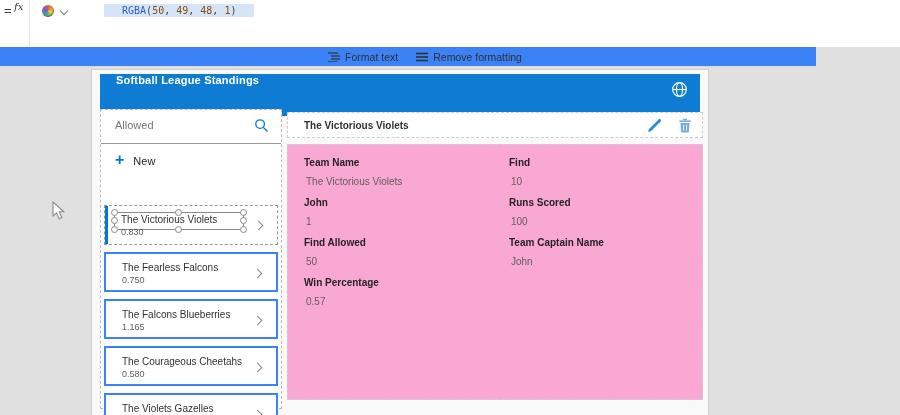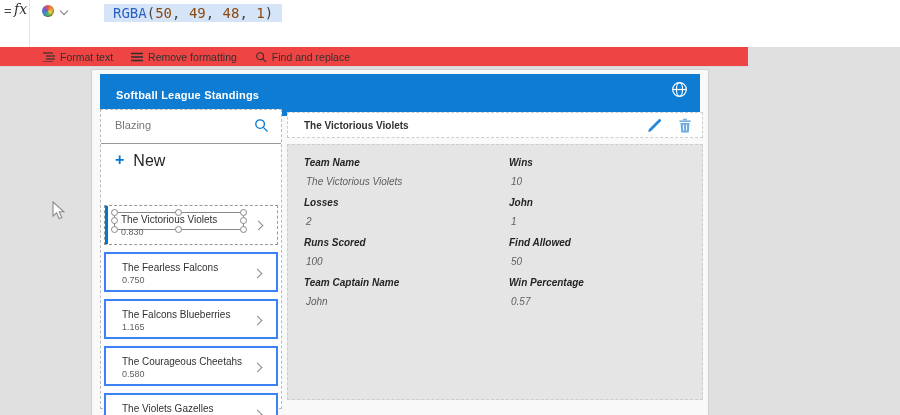--- a/index.html
+++ b/index.html
@@ -4,73 +4,73 @@
 <style>
   * { margin:0; padding:0; box-sizing:border-box; }
   html,body { width:900px; height:415px; overflow:hidden; }
   body { font-family:"Liberation Sans", sans-serif; background:#e0e0e0; }
   #root { position:relative; width:900px; height:415px; background:#e0e0e0; }
 
   
   .formula-bar { position:absolute; left:0; top:0; width:900px; height:47px; background:#fff; border-bottom:1px solid #d6d6d6; }
   .fx-gutter { position:absolute; left:0; top:0; width:30px; height:47px; background:#fff; border-right:1px solid #e3e3e3; }
   .eq-glyph { position:absolute; left:4px; top:3px; font-size:13px; color:#444; }
-  .fx-glyph { position:absolute; left:14px; top:1px; font-family:"DejaVu Serif", serif; font-style:italic; font-size:14px; color:#333; }
+  .fx-glyph { position:absolute; left:14px; top:1px; font-family:"DejaVu Serif", serif; font-style:italic; font-size:10px; color:#333; }
   .formula-input { position:absolute; left:30px; top:0; width:870px; height:47px; background:#fff; }
   .color-dot { position:absolute; left:12px; top:5px; width:12px; height:12px; border-radius:50%;
     background:conic-gradient(#e2574c,#f0a030,#e8d44d,#58b85c,#3f8ac9,#7b57c9,#e2574c); box-shadow:inset -1px -1px 1px rgba(0,0,0,.35); }
   .chev-down { position:absolute; left:31px; top:8px; width:6px; height:6px; border-right:1.2px solid #7a7a7a; border-bottom:1.2px solid #7a7a7a; transform:rotate(45deg); }
-  .formula-text { position:absolute; left:74px; top:4px; font-family:"DejaVu Sans Mono", monospace; font-size:14px; background:#d5e4f7; padding:1px 9px; white-space:pre; }
+  .formula-text { position:absolute; left:74px; top:4px; font-family:"DejaVu Sans Mono", monospace; font-size:10px; background:#d5e4f7; padding:1px 18px; white-space:pre; }
   .tok-fn { color:#2a5fc4; }
   .tok-num { color:#8a4a12; }
   .tok-p { color:#444; }
 
   
-  .edit-toolbar { position:absolute; left:0; top:47px; width:748px; height:20px; background:#ef4444; border-bottom:1px solid #d8d8d8; display:flex; align-items:center; padding-left:34px; }
+  .edit-toolbar { position:absolute; left:0; top:47px; width:816px; height:20px; background:#3b82f6; border-bottom:1px solid #d8d8d8; display:flex; align-items:center; padding-left:34px;justify-content:center; }
   .tb-btn { display:flex; align-items:center; gap:5px; height:20px; padding:0 9px; font-size:10.5px; color:#323130; cursor:default; }
   .tb-btn svg { display:block; }
 
   
   .canvas { position:absolute; left:0; top:67px; width:900px; height:348px; background:#e0e0e0; }
 
   
   .app-frame { position:absolute; left:92px; top:3px; width:616px; height:345px; background:#f9f9f9; outline:1px solid #d2d0ce; }
-  .app-header { position:absolute; left:8px; top:4px; width:600px; height:42px; background:#0f7cd4; display:flex; align-items:center; }
+  .app-header { position:absolute; left:8px; top:4px; width:600px; height:42px; background:#0f7cd4; display:flex; align-items:flex-start; }
   .app-title { color:#fff; font-size:11px; font-weight:bold; padding-left:16px; letter-spacing:.2px; }
   .globe { position:absolute; right:12px; top:7px; }
 
   
   .left-panel { position:absolute; left:8px; top:39px; width:182px; height:300px; background:#fff; border:1px dashed #bdbbb9; }
   .search-row { position:relative; height:34px; border-bottom:1px solid #9a9896; }
   .search-ph { position:absolute; left:14px; top:9px; font-size:11px; color:#767676; }
   .search-icon { position:absolute; right:12px; top:8px; }
   .new-row { position:relative; height:34px; display:flex; align-items:center; padding-left:14px; gap:9px; }
   .plus-glyph { color:#0078d4; font-size:16px; font-weight:bold; line-height:1; margin-top:-2px; }
-  .new-label { font-size:16px; color:#252423; }
+  .new-label { font-size:11px; color:#252423; }
   .team-list { position:absolute; left:3px; top:95px; width:174px; }
   .team-item { position:relative; height:40px; margin-bottom:7px; background:#fff; border:2px solid #3b82f6; box-shadow:0 0 2px rgba(0,0,0,.06); }
   .team-item.selected { border:1px dashed #9a9896; }
   .sel-bar { position:absolute; left:0; top:0; width:3px; height:100%; background:#0078d4; display:none; }
   .team-item.selected .sel-bar { display:block; }
   .team-name { position:absolute; left:16px; top:8px; font-size:10px; color:#323130; white-space:nowrap; }
   .team-pct { position:absolute; left:16px; top:21px; font-size:9px; color:#605e5c; }
   .item-chevron { position:absolute; right:15px; top:16px; width:7px; height:7px; border-right:1.3px solid #8a8886; border-top:1.3px solid #8a8886; transform:rotate(45deg); }
   
   .label-selbox { position:absolute; left:9px; top:6px; width:130px; height:18px; border:1px solid #8a8886; display:none; }
   .team-item.selected .label-selbox { display:block; }
   .handle { position:absolute; width:7px; height:7px; background:#fff; border:1px solid #8a8886; border-radius:50%; }
   .h-tl{left:-4px;top:-4px;} .h-tm{left:calc(50% - 4px);top:-4px;} .h-tr{right:-4px;top:-4px;}
   .h-ml{left:-4px;top:calc(50% - 4px);} .h-mr{right:-4px;top:calc(50% - 4px);}
   .h-bl{left:-4px;bottom:-4px;} .h-bm{left:calc(50% - 4px);bottom:-4px;} .h-br{right:-4px;bottom:-4px;}
 
   
   .detail-header { position:absolute; left:195px; top:42px; width:416px; height:26px; background:#fff; border:1px dashed #cfcdcb; display:flex; align-items:center; }
   .detail-title { font-size:10px; font-weight:bold; color:#323130; padding-left:16px; }
   .detail-actions { position:absolute; right:10px; top:5px; display:flex; gap:16px; }
-  .detail-card { position:absolute; left:195px; top:74px; width:416px; height:256px; background:#e5e5e5; border:1px dashed #cfcdcb; padding:12px 0 0 16px;font-style:italic; }
+  .detail-card { position:absolute; left:195px; top:74px; width:416px; height:256px; background:#f9a8d4; border:1px dashed #cfcdcb; padding:12px 0 0 16px; }
   .fields-grid { display:grid; grid-template-columns:205px 1fr; }
   .field-cell { height:40px; }
   .field-label { font-size:10px; font-weight:bold; color:#252423; }
   .field-value { font-size:10px; color:#605e5c; margin-top:8px; padding-left:2px; }
 
   
   .cursor { position:absolute; left:52px; top:134px; }
 </style>
 </head>
 <body>
@@ -104,48 +104,41 @@
     <div class="tb-btn">
       <svg width="12" height="10" viewBox="0 0 12 10">
         <g stroke="#323130" stroke-width="1.6">
             <line x1="0" y1="1.5" x2="12" y2="1.5"></line>
             <line x1="0" y1="5" x2="12" y2="5"></line>
             <line x1="0" y1="8.5" x2="12" y2="8.5"></line>
           </g>
       </svg>
       <span>Remove formatting</span>
     </div>
-    <div class="tb-btn">
-      <svg width="12" height="12" viewBox="0 0 14 14">
-        <circle cx="6" cy="6" r="4" fill="none" stroke="#323130" stroke-width="1.3"></circle>
-        <line x1="9" y1="9" x2="13" y2="13" stroke="#323130" stroke-width="1.3"></line>
-      </svg>
-      <span>Find and replace</span>
-    </div>
   </div>
 
   <div class="canvas">
     <div class="app-frame">
 
       <div class="app-header">
         <span class="app-title">Softball League Standings</span>
         <span class="globe">
           <svg width="17" height="17" viewBox="0 0 20 20">
             <g fill="none" stroke="#fff" stroke-width="1.4">
               <circle cx="10" cy="10" r="8"></circle>
                 <ellipse cx="10" cy="10" rx="3.6" ry="8"></ellipse>
                 <line x1="2" y1="10" x2="18" y2="10"></line>
             </g>
           </svg>
         </span>
       </div>
 
       <div class="left-panel">
         <div class="search-row">
-          <span class="search-ph">Blazing</span>
+          <span class="search-ph">Allowed</span>
           <span class="search-icon">
             <svg width="15" height="15" viewBox="0 0 16 16">
               <circle cx="6.5" cy="6.5" r="4.6" fill="none" stroke="#0078d4" stroke-width="1.4"></circle>
               <line x1="10" y1="10" x2="14.4" y2="14.4" stroke="#0078d4" stroke-width="1.4"></line>
             </svg>
           </span>
         </div>
         <div class="new-row">
           <span class="plus-glyph">+</span>
           <span class="new-label">New</span>
@@ -219,28 +212,24 @@
       </div>
 
       <div class="detail-card">
         <div class="fields-grid" id="fields-grid">
   <div class="field-cell">
     <div class="field-label">Team Name</div>
     <div class="field-value">The Victorious Violets</div>
   </div>
 
   <div class="field-cell">
-    <div class="field-label">Wins</div>
+    <div class="field-label">Find</div>
     <div class="field-value">10</div>
   </div>
 
-  <div class="field-cell">
-    <div class="field-label">Losses</div>
-    <div class="field-value">2</div>
-  </div>
 
   <div class="field-cell">
     <div class="field-label">John</div>
     <div class="field-value">1</div>
   </div>
 
   <div class="field-cell">
     <div class="field-label">Runs Scored</div>
     <div class="field-value">100</div>
   </div>

